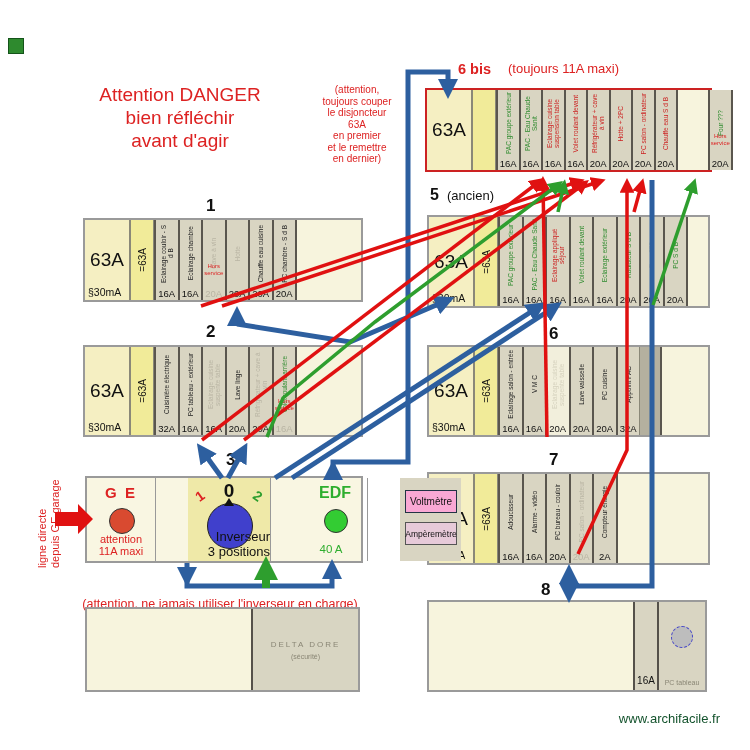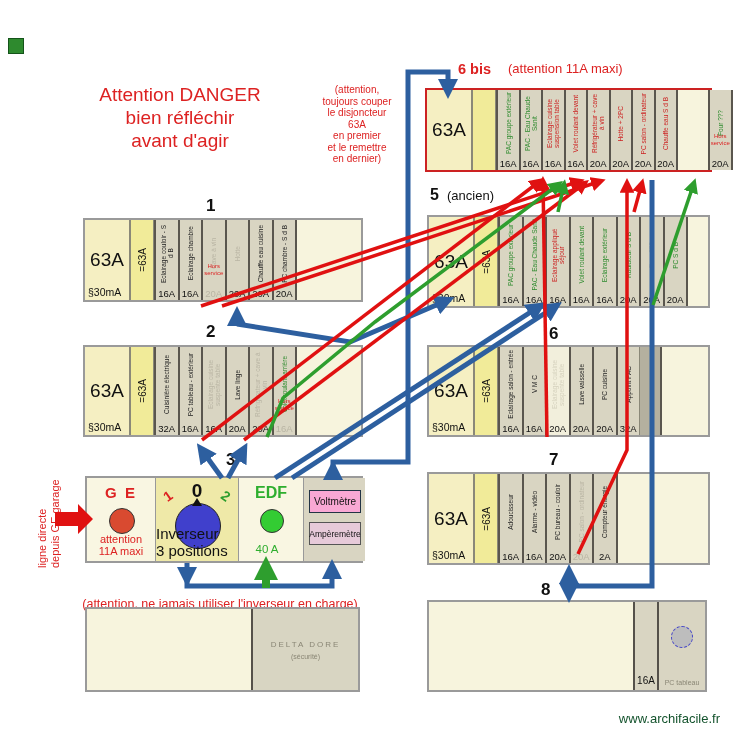--- a/index.html
+++ b/index.html
@@ -52,42 +52,42 @@
   .module.ghost .mlabel{color:#d5d1bd;}
   .mnote{position:absolute;left:0;right:0;bottom:24px;font-size:6px;line-height:1.05;
          color:#dd2222;text-align:center;}
   .mamp{position:absolute;left:-3px;right:-3px;bottom:1px;text-align:center;
         font-size:9.5px;color:#111;}
   .mamp.faded{color:#b9b5a4;}
   .filler{flex:1;background:#f7f4dd;border-left:2px solid #5a564e;}
 
   
   .ts-box{left:85px;top:476px;width:278px;height:87px;border:2px solid #9a9a9a;background:#f9f6e2;
-          display:flex;box-sizing:border-box;}
+          display:flex;box-sizing:border-box;gap:32px;}
   .ts-sec{position:relative;flex:none;border-right:1px solid #999;}
   .ts-ge{width:68px;} .ts-inv{width:82px;background:#efe9a8;} .ts-edf{width:64px;}
   .ts-met{width:61px;background:#d9d5c2;border-right:none;}
   .ge-label{position:absolute;left:0;right:0;top:6px;text-align:center;color:#dd2222;
             font-weight:bold;font-size:15px;letter-spacing:2px;}
   .ge-circle{position:absolute;left:22px;top:30px;width:24px;height:24px;border-radius:50%;
              background:#d94a30;border:1px solid #333;}
   .ge-warning{position:absolute;left:0;right:0;bottom:4px;text-align:center;color:#dd2222;
               font-size:11px;line-height:1.1;}
   .pos-0{position:absolute;left:0;right:0;top:2px;text-align:center;font-size:19px;
          font-weight:bold;color:#111;}
   .pos-1{position:absolute;left:8px;top:10px;color:#dd2222;font-size:14px;font-weight:bold;
          transform:rotate(-35deg);}
   .pos-2{position:absolute;right:8px;top:10px;color:#2e9e2e;font-size:14px;font-weight:bold;
          transform:rotate(35deg);}
   .knob{position:absolute;left:19px;top:25px;width:44px;height:44px;border-radius:50%;
         background:#4040cc;border:1px solid #222;}
   .knob-pointer{position:absolute;left:36px;top:20px;width:0;height:0;
         border-left:5px solid transparent;border-right:5px solid transparent;
         border-bottom:8px solid #111;}
-  .selector-label{position:absolute;left:0;right:0;bottom:2px;text-align:left;font-size:15px;
+  .selector-label{position:absolute;left:0;right:0;bottom:2px;text-align:right;font-size:13px;
                   line-height:1.1;color:#111;}
   .edf-label{position:absolute;left:0;right:0;top:6px;text-align:center;color:#2eae2e;
              font-weight:bold;font-size:16px;}
   .edf-circle{position:absolute;left:21px;top:31px;width:22px;height:22px;border-radius:50%;
               background:#33cc33;border:1px solid #333;}
   .edf-rating{position:absolute;left:0;right:8px;bottom:6px;text-align:center;color:#2eae2e;
               font-size:11.5px;}
   .meter{position:absolute;left:5px;width:52px;height:23px;display:flex;align-items:center;
          justify-content:center;box-sizing:border-box;}
   .voltmeter{top:12px;background:#f9a8d4;border:1px solid #234;font-size:10px;color:#111;}
@@ -128,21 +128,21 @@
 le disjoncteur
 63A
 en premier
 et le remettre
 en dernier)</div>
   <div class="abs inverter-note">(attention, ne jamais utiliser l'inverseur en charge)</div>
 
   <div class="abs pnum" style="left:206px;top:196px;">1</div>
   <div class="abs pnum" style="left:206px;top:322px;">2</div>
   <div class="abs hdr-5bis">6 bis</div>
-  <div class="abs hdr-5bis-note">(attention 11A maxi)</div>
+  <div class="abs hdr-5bis-note">(toujours 11A maxi)</div>
   <div class="abs hdr-5">5</div>
   <div class="abs hdr-5-note">(ancien)</div>
   <div class="abs pnum" style="left:549px;top:324px;">6</div>
   <div class="abs pnum" style="left:549px;top:450px;">7</div>
   <div class="abs pnum" style="left:541px;top:580px;">8</div>
   <div class="abs pnum" style="left:226px;top:450px;">3</div>
 
   <div class="panel panel-5bis red-border" style="left:425px;top:88px;width:287px;height:84px;">
     <div class="b63">
         <span class="b63v">63A</span>

